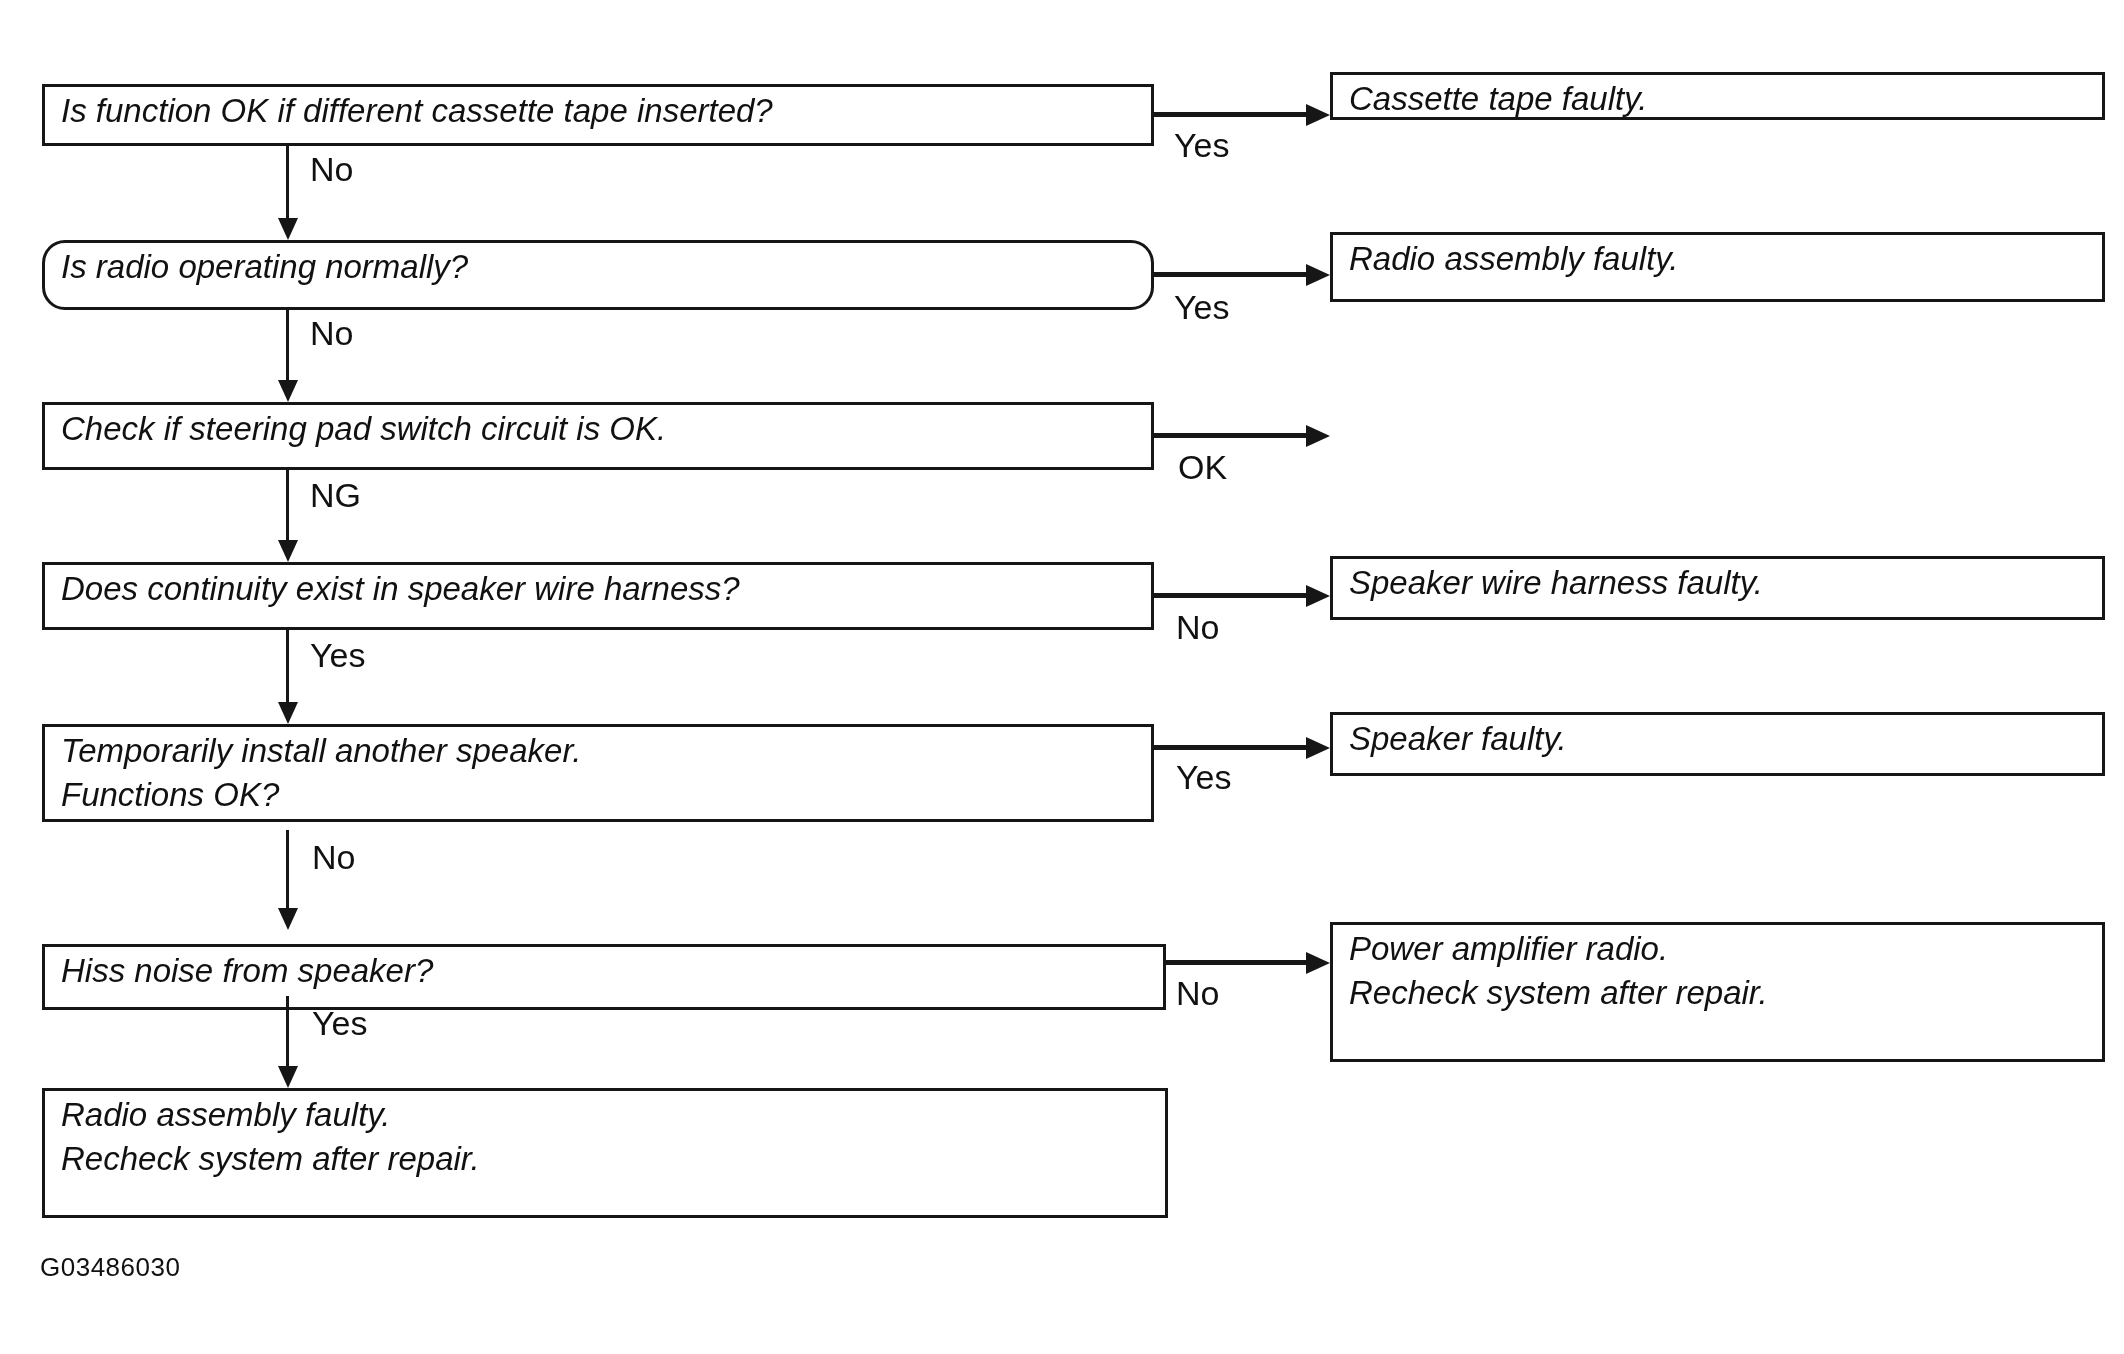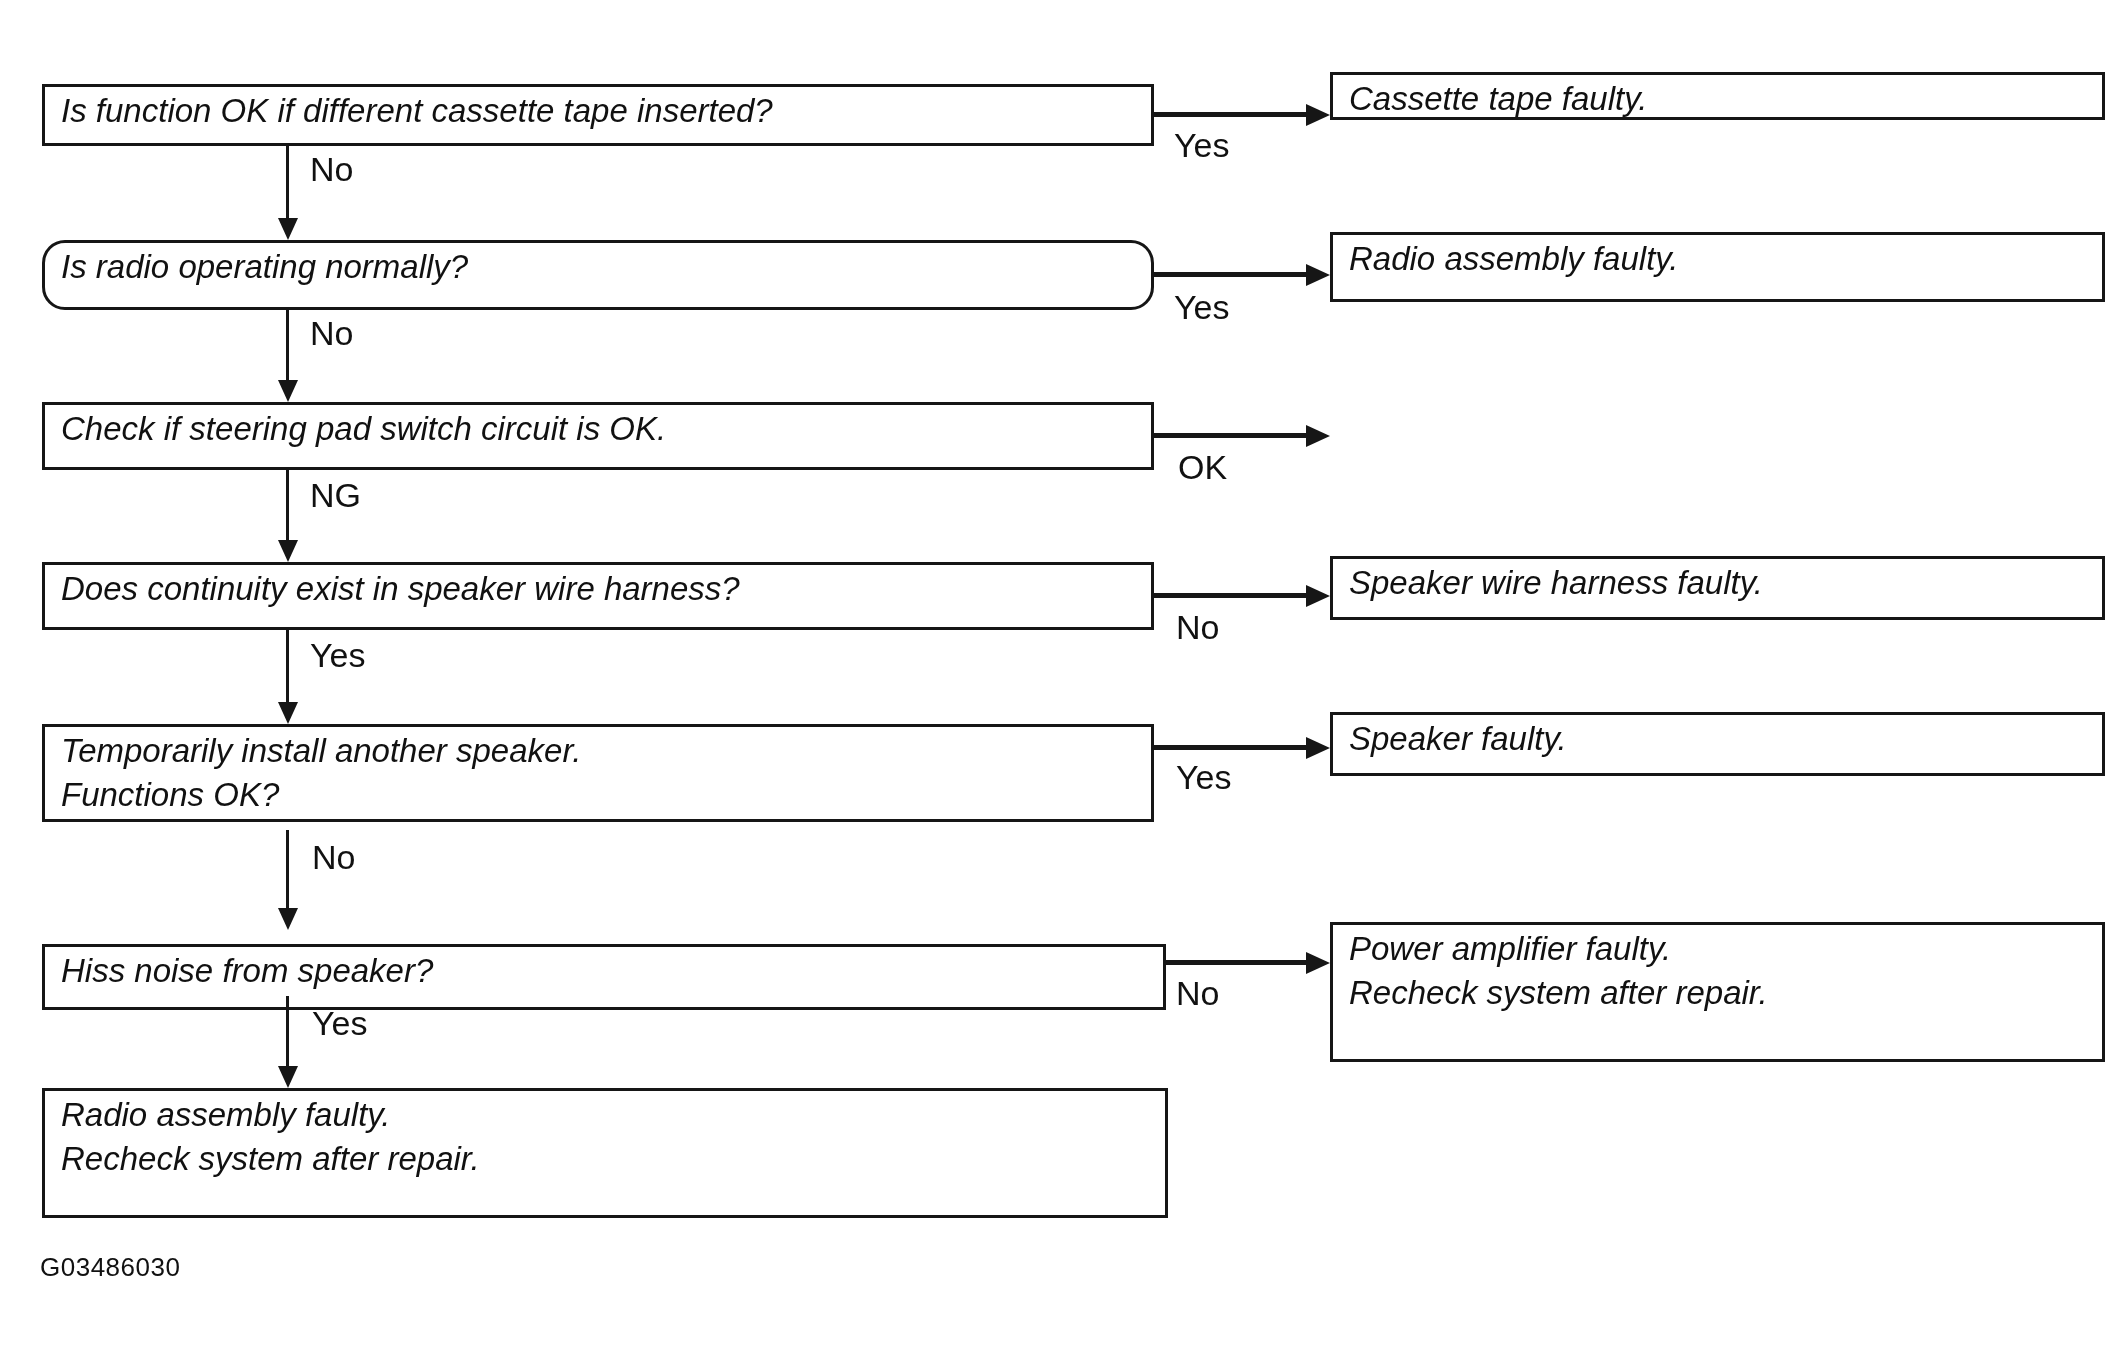--- a/index.html
+++ b/index.html
@@ -106,21 +106,21 @@
   <div class="head-right" style="left:1306px;top:737px;"></div>
   <div class="lbl" style="left:1176px;top:758px;">Yes</div>
   <div class="vline" style="left:286px;top:830px;height:78px;"></div>
   <div class="head-down" style="left:278px;top:908px;"></div>
   <div class="lbl" style="left:312px;top:838px;">No</div>
 
   <div class="box" style="left:42px;top:930px;width:1124px;height:66px;margin-top:14px;">
     <span>Hiss noise from speaker?</span>
   </div>
   <div class="box" style="left:1330px;top:922px;width:775px;height:140px;">
-    <span>Power amplifier faulty.</span>
+    <span>Power amplifier radio.</span>
     <span>Recheck system after repair.</span>
   </div>
   <div class="hline" style="left:1166px;top:960px;width:140px;"></div>
   <div class="head-right" style="left:1306px;top:952px;"></div>
   <div class="lbl" style="left:1176px;top:974px;">No</div>
   <div class="vline" style="left:286px;top:996px;height:70px;"></div>
   <div class="head-down" style="left:278px;top:1066px;"></div>
   <div class="lbl" style="left:312px;top:1004px;">Yes</div>
 
   <div class="box" style="left:42px;top:1088px;width:1126px;height:130px;">

